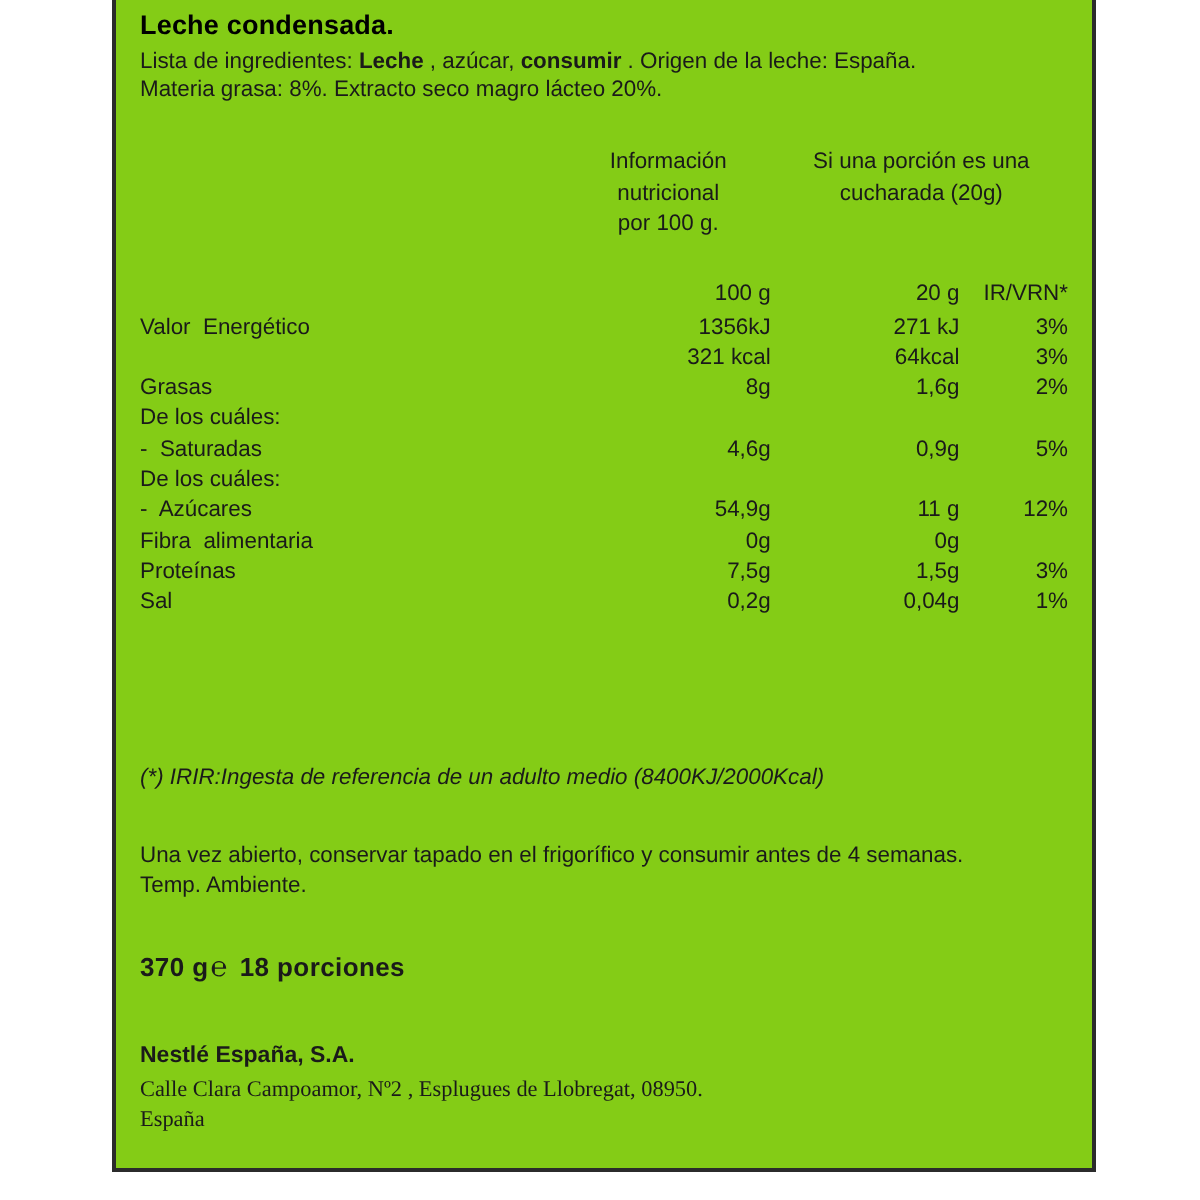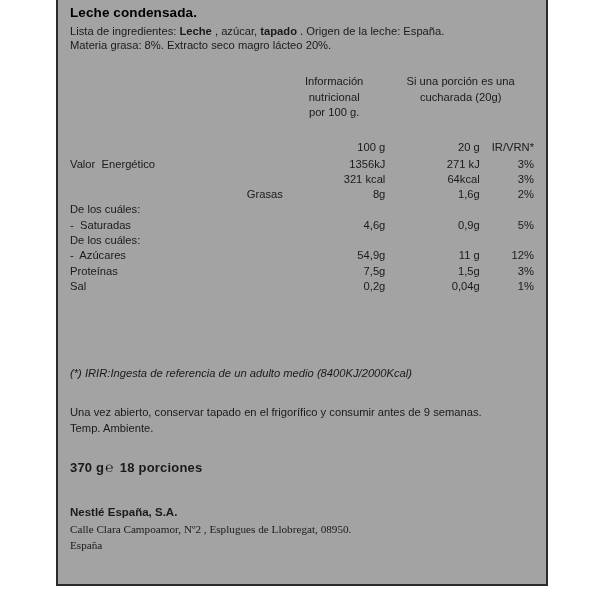--- a/index.html
+++ b/index.html
@@ -18,21 +18,21 @@
   #label-panel {
     position: absolute;
     left: 56px;
     top: 0px;
     width: 492px;
     height: 586px;
     border-left: 2px solid #2b2b2b;
     border-right: 2px solid #2b2b2b;
     border-bottom: 2px solid #2b2b2b;
     box-sizing: border-box;
-    background: #a3a3a3;
+    background: #84cc16;
     padding: 0 12px;
   }
 
   .product-title {
     font-size: 13.5px;
     font-weight: bold;
     letter-spacing: 0.1px;
     margin: 5px 0 0 0;
     line-height: 15px;
     color: #000;
@@ -118,21 +118,21 @@
   }
 </style>
 </head>
 <body>
 
 <div id="label-panel">
 
   <div class="product-title">Leche condensada.</div>
 
   <div class="ingredients-block">
-    <div><span>Lista de ingredientes:</span><span class="wsp"> </span><span class="b">Leche</span><span class="wsp"> , </span><span>azúcar,</span><span class="wsp"> </span><span class="b">tapado</span><span class="wsp"> . </span><span>Origen de la leche: España.</span></div>
+    <div><span>Lista de ingredientes:</span><span class="wsp"> </span><span class="b">Leche</span><span class="wsp"> , </span><span>azúcar,</span><span class="wsp"> </span><span class="b">consumir</span><span class="wsp"> . </span><span>Origen de la leche: España.</span></div>
     <div>Materia grasa: 8%. Extracto seco magro lácteo 20%.</div>
   </div>
 
   <table class="nutrition-table">
     <tbody>
       <tr>
         <td class="col-name"></td>
         <td class="col-100 hdr-cell hdr-100g">
           <span>Información nutricional</span><br>
           <span>por 100 g.</span>
@@ -155,21 +155,21 @@
           <td class="col-serv">271 kJ</td>
           <td class="col-pct">3%</td>
         </tr>
         <tr>
           <td class="col-name" style="white-space: pre;"></td>
           <td class="col-100">321 kcal</td>
           <td class="col-serv">64kcal</td>
           <td class="col-pct">3%</td>
         </tr>
         <tr>
-          <td class="col-name" style="white-space: pre; text-align: right;">Grasas</td>
+          <td class="col-name" style="white-space: pre;">Grasas</td>
           <td class="col-100">8g</td>
           <td class="col-serv">1,6g</td>
           <td class="col-pct">2%</td>
         </tr>
         <tr>
           <td class="col-name indent-1" style="white-space: pre;">De los cuáles:</td>
           <td class="col-100"></td>
           <td class="col-serv"></td>
           <td class="col-pct"></td>
         </tr>
@@ -185,37 +185,43 @@
           <td class="col-serv"></td>
           <td class="col-pct"></td>
         </tr>
         <tr>
           <td class="col-name indent-1" style="white-space: pre;">-  Azúcares</td>
           <td class="col-100">54,9g</td>
           <td class="col-serv">11 g</td>
           <td class="col-pct">12%</td>
         </tr>
         <tr>
+          <td class="col-name" style="white-space: pre;">Fibra  alimentaria</td>
+          <td class="col-100">0g</td>
+          <td class="col-serv">0g</td>
+          <td class="col-pct"></td>
+        </tr>
+        <tr>
           <td class="col-name" style="white-space: pre;">Proteínas</td>
           <td class="col-100">7,5g</td>
           <td class="col-serv">1,5g</td>
           <td class="col-pct">3%</td>
         </tr>
         <tr>
           <td class="col-name" style="white-space: pre;">Sal</td>
           <td class="col-100">0,2g</td>
           <td class="col-serv">0,04g</td>
           <td class="col-pct">1%</td>
         </tr>
       </tbody>
   </table>
 
   <div class="footnote">(*) IRIR:Ingesta de referencia de un adulto medio (8400KJ/2000Kcal)</div>
 
-  <div class="storage">Una vez abierto, conservar tapado en el frigorífico y consumir antes de 9 semanas. Temp. Ambiente.</div>
+  <div class="storage">Una vez abierto, conservar tapado en el frigorífico y consumir antes de 4 semanas. Temp. Ambiente.</div>
 
   <div class="weight-line"><span>370 g</span><span class="esign">℮</span><span>18 porciones</span></div>
 
   <div class="company">Nestlé España, S.A.</div>
 
   <div class="address">
     <div>Calle Clara Campoamor, Nº2 , Esplugues de Llobregat, 08950.</div>
     <div>España</div>
   </div>
 

